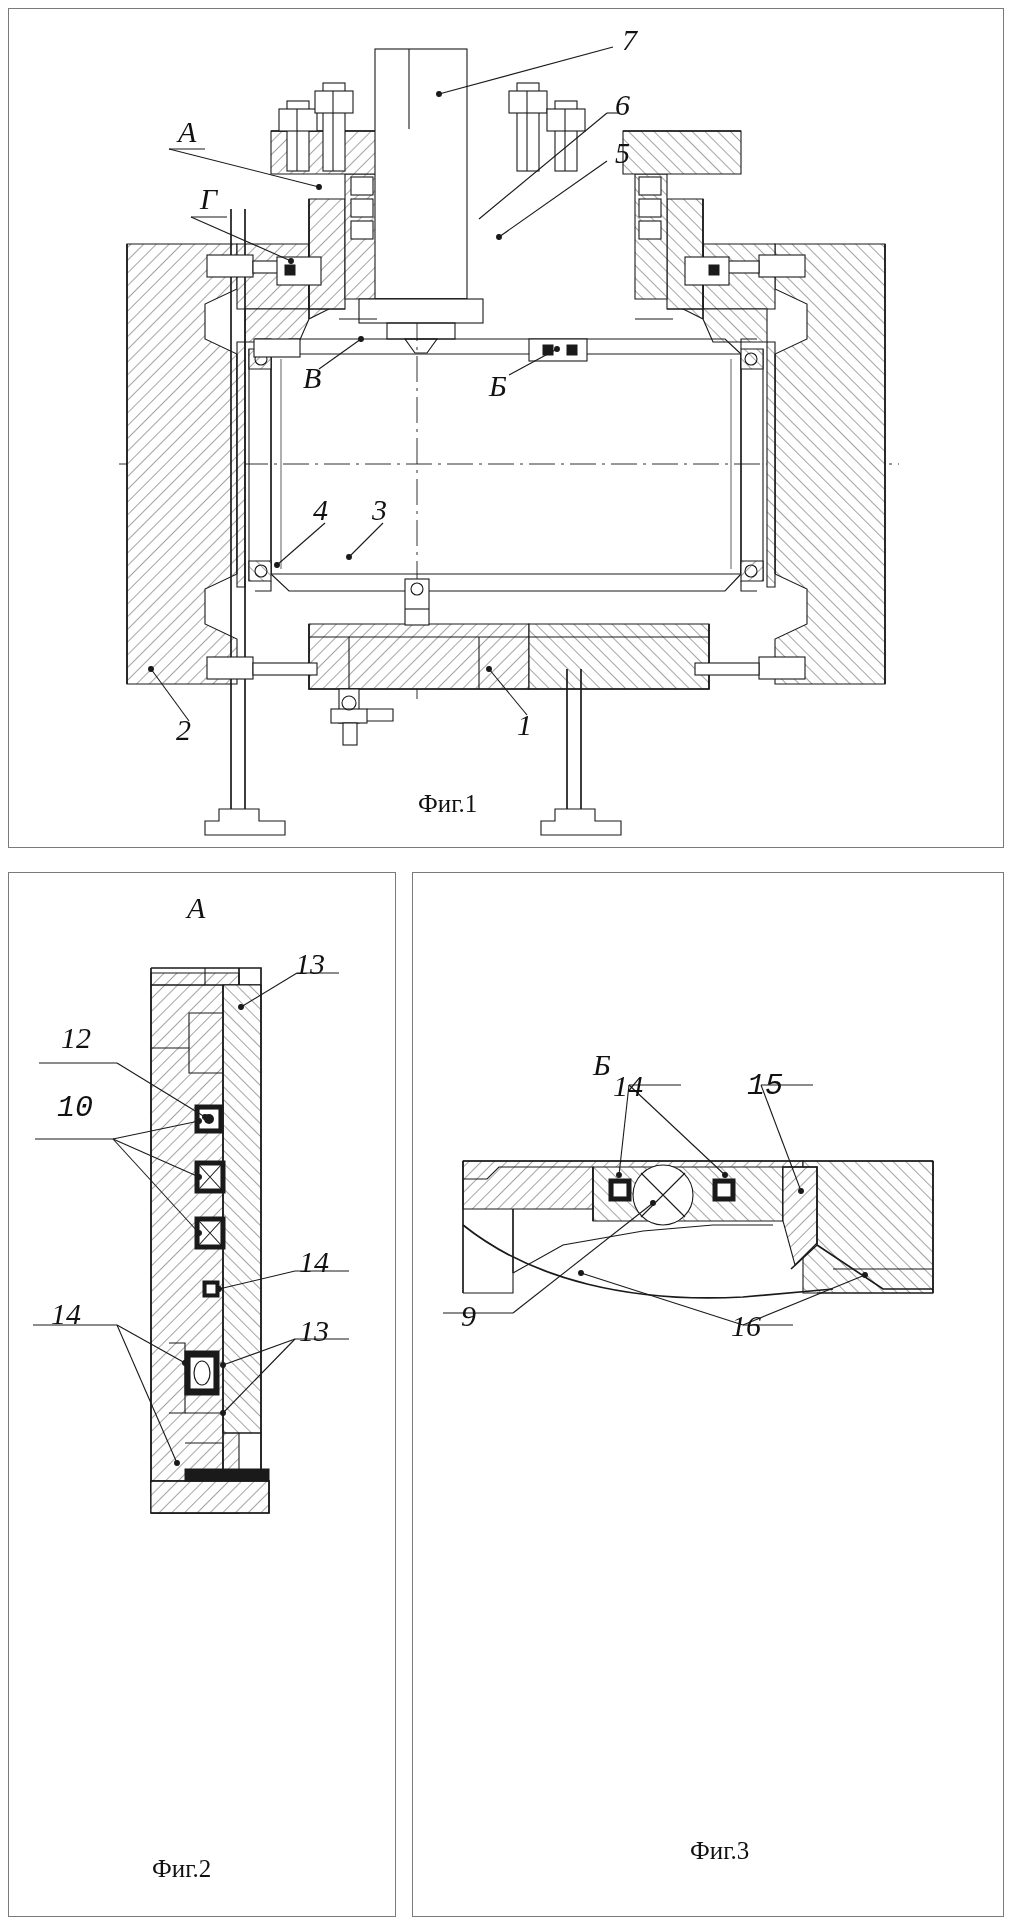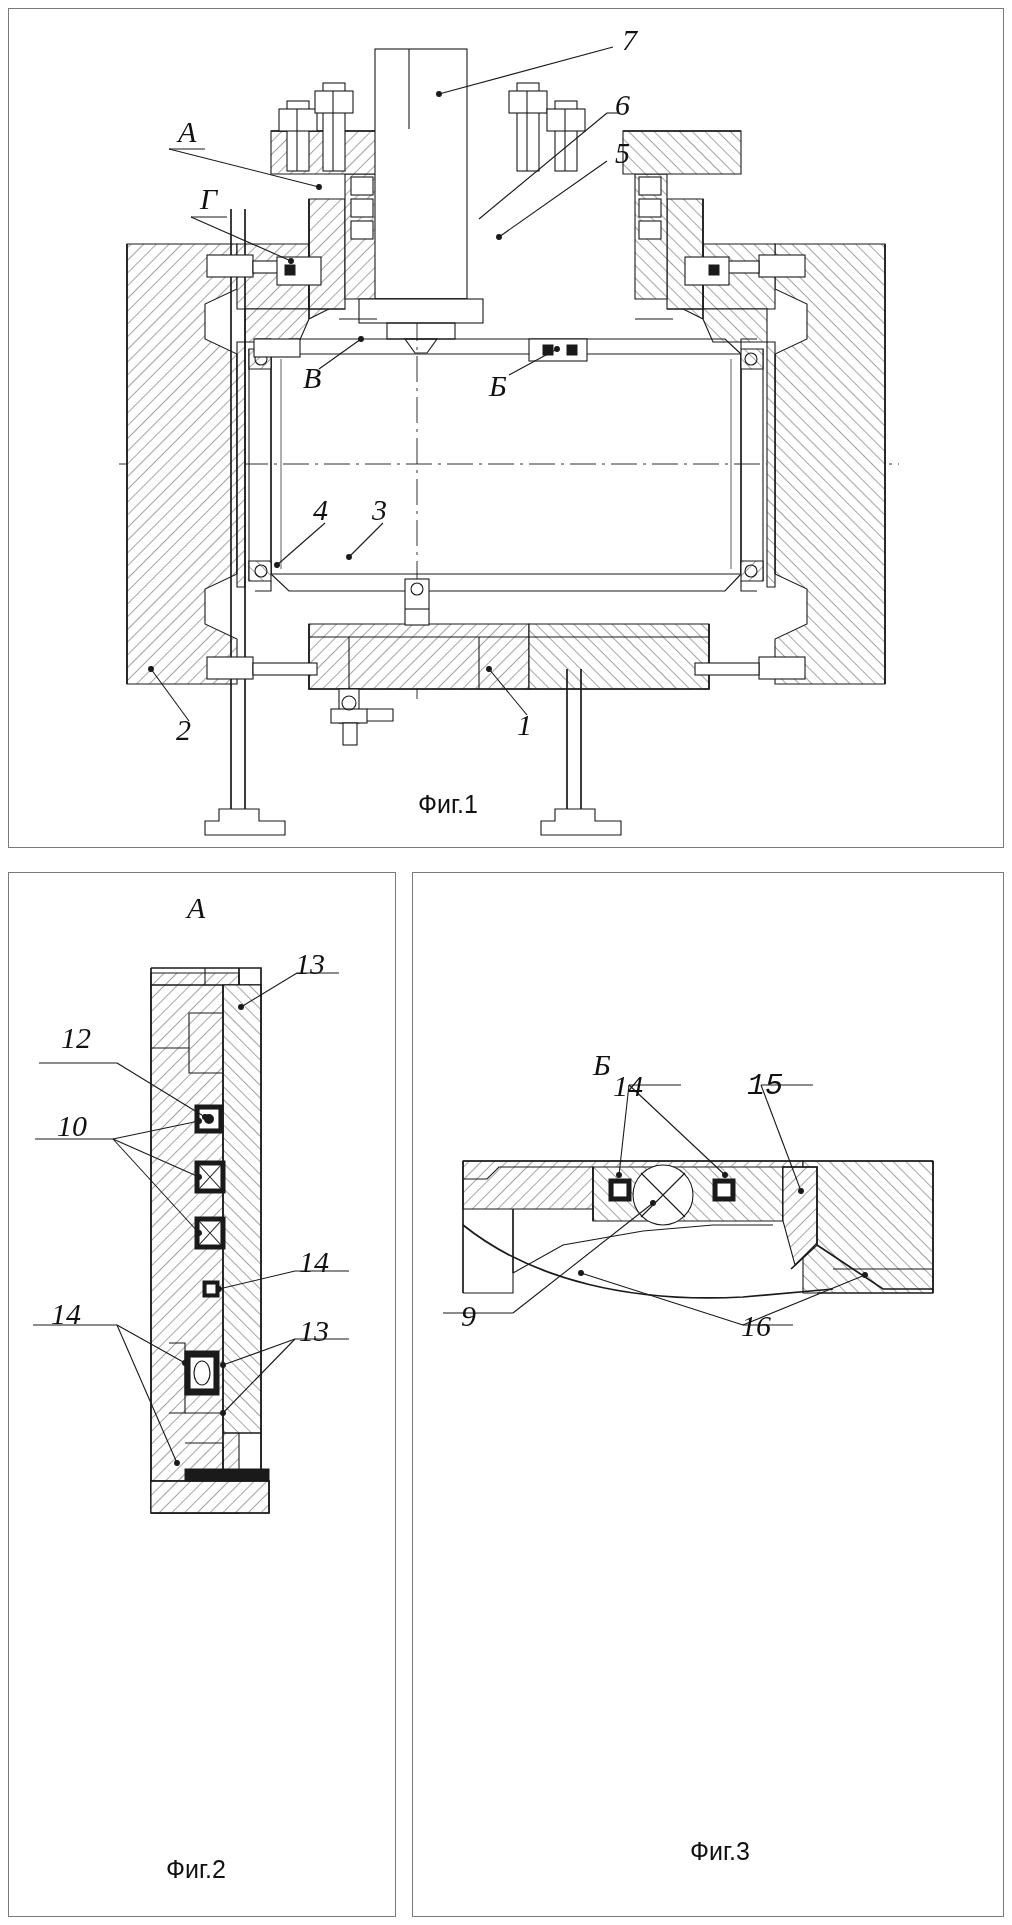--- a/index.html
+++ b/index.html
@@ -4,23 +4,23 @@
 <style>
   html,body{margin:0;padding:0;background:#ffffff;}
   body{width:1012px;height:1925px;font-family:"Liberation Serif",serif;color:#1a1a1a;}
   .page{position:relative;width:1012px;height:1925px;}
 
   .panel{position:absolute;border:1px solid #7a7a7a;background:#fff;box-sizing:border-box;}
   #panel-fig1{left:8px;top:8px;width:996px;height:840px;}
   #panel-fig2{left:8px;top:872px;width:388px;height:1045px;}
   #panel-fig3{left:412px;top:872px;width:592px;height:1045px;}
 
-  .cap{position:absolute;font-size:25px;font-family:Liberation Sans, sans-serif;color:#111;}
+  .cap{position:absolute;font-size:25px;font-family:Liberation Serif, serif;color:#111;}
   #cap-fig1{left:418px;top:790px;}
-  #cap-fig2{left:166px;top:1855px;}
+  #cap-fig2{left:152px;top:1855px;}
   #cap-fig3{left:690px;top:1837px;}
 
   .lbl{position:absolute;font-style:italic;font-family:"Liberation Serif",serif;color:#111;font-size:27px;}
   .lbl.big{font-size:30px;}
 
   svg{position:absolute;left:0;top:0;overflow:visible;}
   .ln{stroke:#1a1a1a;stroke-width:1.1;fill:none;}
   .ln2{stroke:#1a1a1a;stroke-width:1.7;fill:none;}
   .thin{stroke:#1a1a1a;stroke-width:0.7;fill:none;}
   .leader{stroke:#1a1a1a;stroke-width:1.1;fill:none;}
@@ -336,21 +336,21 @@
         <path d="M108 452 L168 590"></path>
         <circle cx="176" cy="490" r="2.4" fill="#1a1a1a"></circle>
         <circle cx="168" cy="590" r="2.4" fill="#1a1a1a"></circle>
         <path d="M24 452 L108 452"></path>
       </g>
     </svg>
 
     <div class="lbl big" style="left:178px;top:18px;">А</div>
     <div class="lbl big" style="left:286px;top:74px;">13</div>
     <div class="lbl big" style="left:52px;top:148px;">12</div>
-    <div class="lbl big" style="left:48px;top:236px;">10</div>
+    <div class="lbl big" style="left:48px;top:218px;font-family:Liberation Mono, monospace;">10</div>
     <div class="lbl big" style="left:290px;top:372px;">14</div>
     <div class="lbl big" style="left:290px;top:441px;">13</div>
     <div class="lbl big" style="left:42px;top:424px;">14</div>
   </div>
 
   <div class="cap" id="cap-fig2">Фиг.2</div>
 
   <div class="panel" id="panel-fig3">
     <svg width="590" height="1043" viewBox="0 0 590 1043">
 
@@ -408,18 +408,18 @@
         <circle cx="168" cy="400" r="2.4" fill="#1a1a1a"></circle>
         <circle cx="452" cy="402" r="2.4" fill="#1a1a1a"></circle>
         <path d="M330 452 L380 452"></path>
       </g>
     </svg>
 
     <div class="lbl big" style="left:180px;top:175px;">Б</div>
     <div class="lbl big" style="left:200px;top:196px;">14</div>
     <div class="lbl big" style="left:334px;top:196px;font-family:Liberation Mono, monospace;">15</div>
     <div class="lbl big" style="left:48px;top:426px;">9</div>
-    <div class="lbl big" style="left:328px;top:436px;">16</div>
+    <div class="lbl big" style="left:318px;top:436px;">16</div>
   </div>
 
   <div class="cap" id="cap-fig3">Фиг.3</div>
 
 </div>
 
 </body></html>

